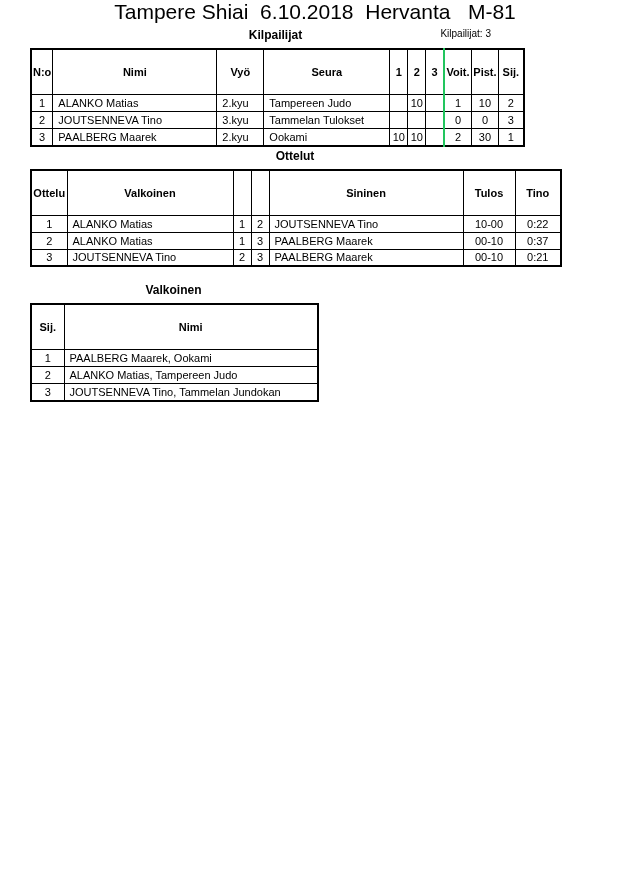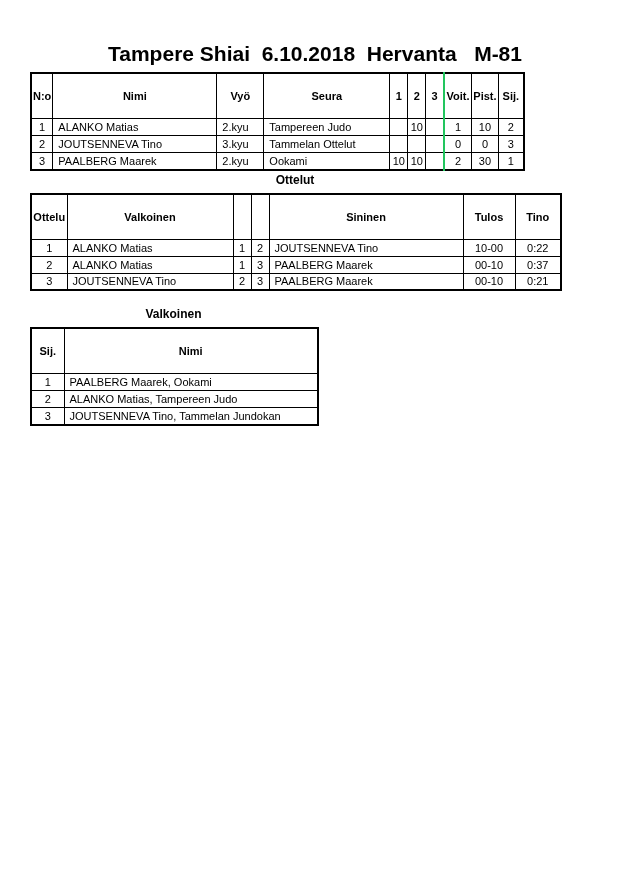--- a/index.html
+++ b/index.html
@@ -6,24 +6,23 @@
   html,body { background:#ffffff; }
   body {
     width:630px; height:891px;
     font-family:"Liberation Sans", sans-serif;
     color:#000;
     position:relative;
   }
   .page { position:relative; width:630px; height:891px; background:#fff; overflow:hidden; }
 
   .doc-title {
-    padding-top:42px;
     text-align:center;
     font-size:21px;
-    font-weight:bold;
+    font-weight:normal;
     white-space:pre;
     line-height:24px;
   }
 
   .section-head { position:relative; }
   .section-title {
     font-size:12px;
     font-weight:bold;
     text-align:center;
   }
@@ -60,20 +59,24 @@
   td.l { text-align:left; padding-left:5px;margin-left:24px; }
   .sep-left { border-left:2px solid #22c55e; }
 </style>
 </head>
 <body>
 
 <div class="page">
 
   <div class="doc-title">Tampere Shiai  6.10.2018  Hervanta   M-81</div>
 
+  <div class="section-head head-1">
+    <div class="section-title">Kilpailijat</div>
+    <div class="competitor-count">Kilpailijat: 3</div>
+  </div>
 
   <table>
     <colgroup>
       <col style="width:21px">
         <col style="width:164px">
         <col style="width:47px">
         <col style="width:126px">
       <col style="width:18px">
         <col style="width:18px">
         <col style="width:18px">
@@ -105,21 +108,21 @@
         <td class="c">10</td>
         <td class="c"></td>
         <td class="c sep-left">1</td>
         <td class="c">10</td>
         <td class="c">2</td>
       </tr>
       <tr>
         <td class="c">2</td>
         <td class="l">JOUTSENNEVA Tino</td>
         <td class="l">3.kyu</td>
-        <td class="l">Tammelan Ottelut</td>
+        <td class="l">Tammelan Tulokset</td>
         <td class="c"></td>
         <td class="c"></td>
         <td class="c"></td>
         <td class="c sep-left">0</td>
         <td class="c">0</td>
         <td class="c">3</td>
       </tr>
       <tr>
         <td class="c">3</td>
         <td class="l">PAALBERG Maarek</td>

